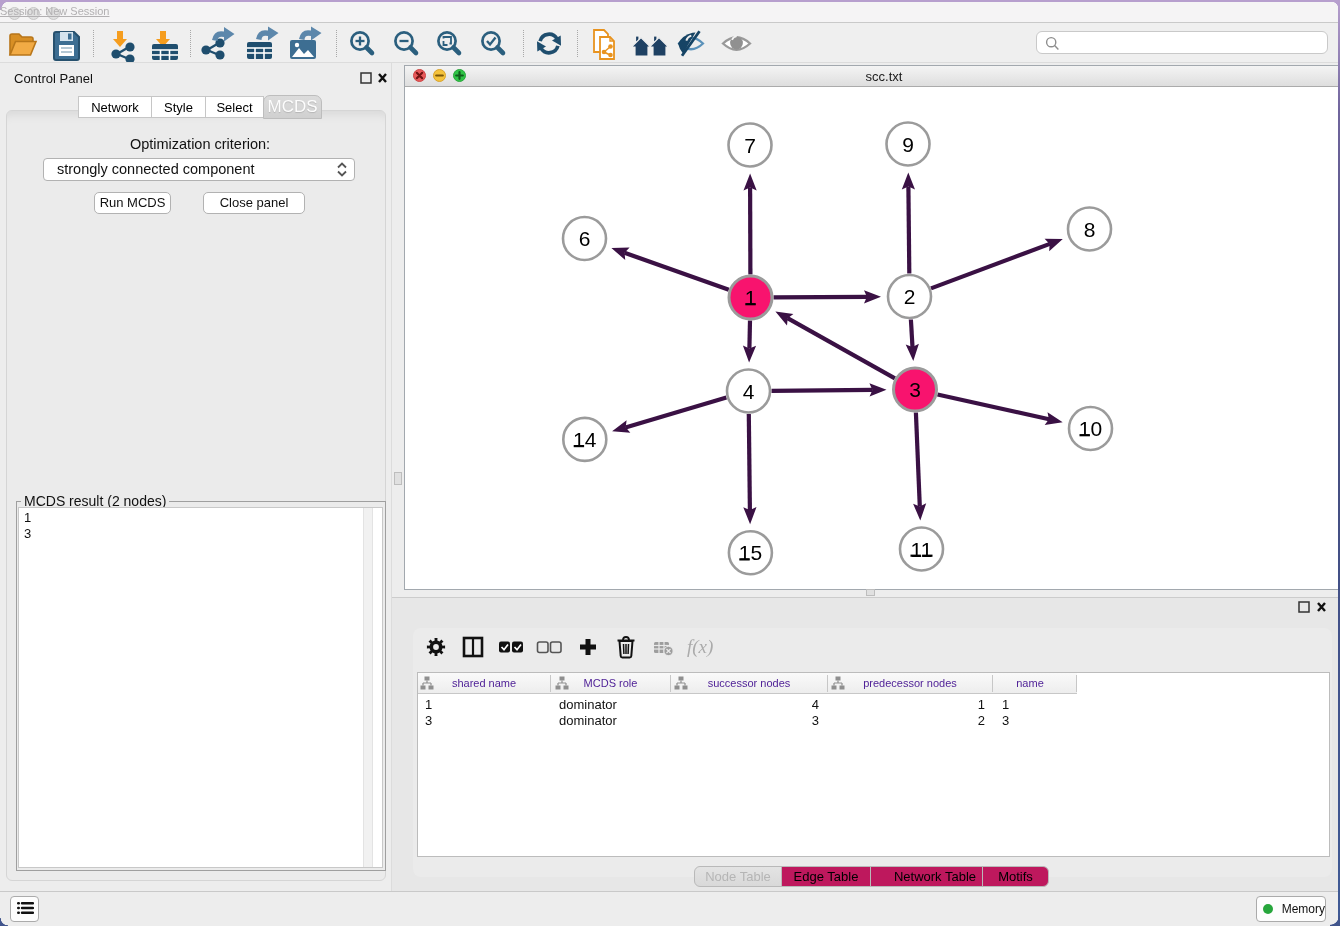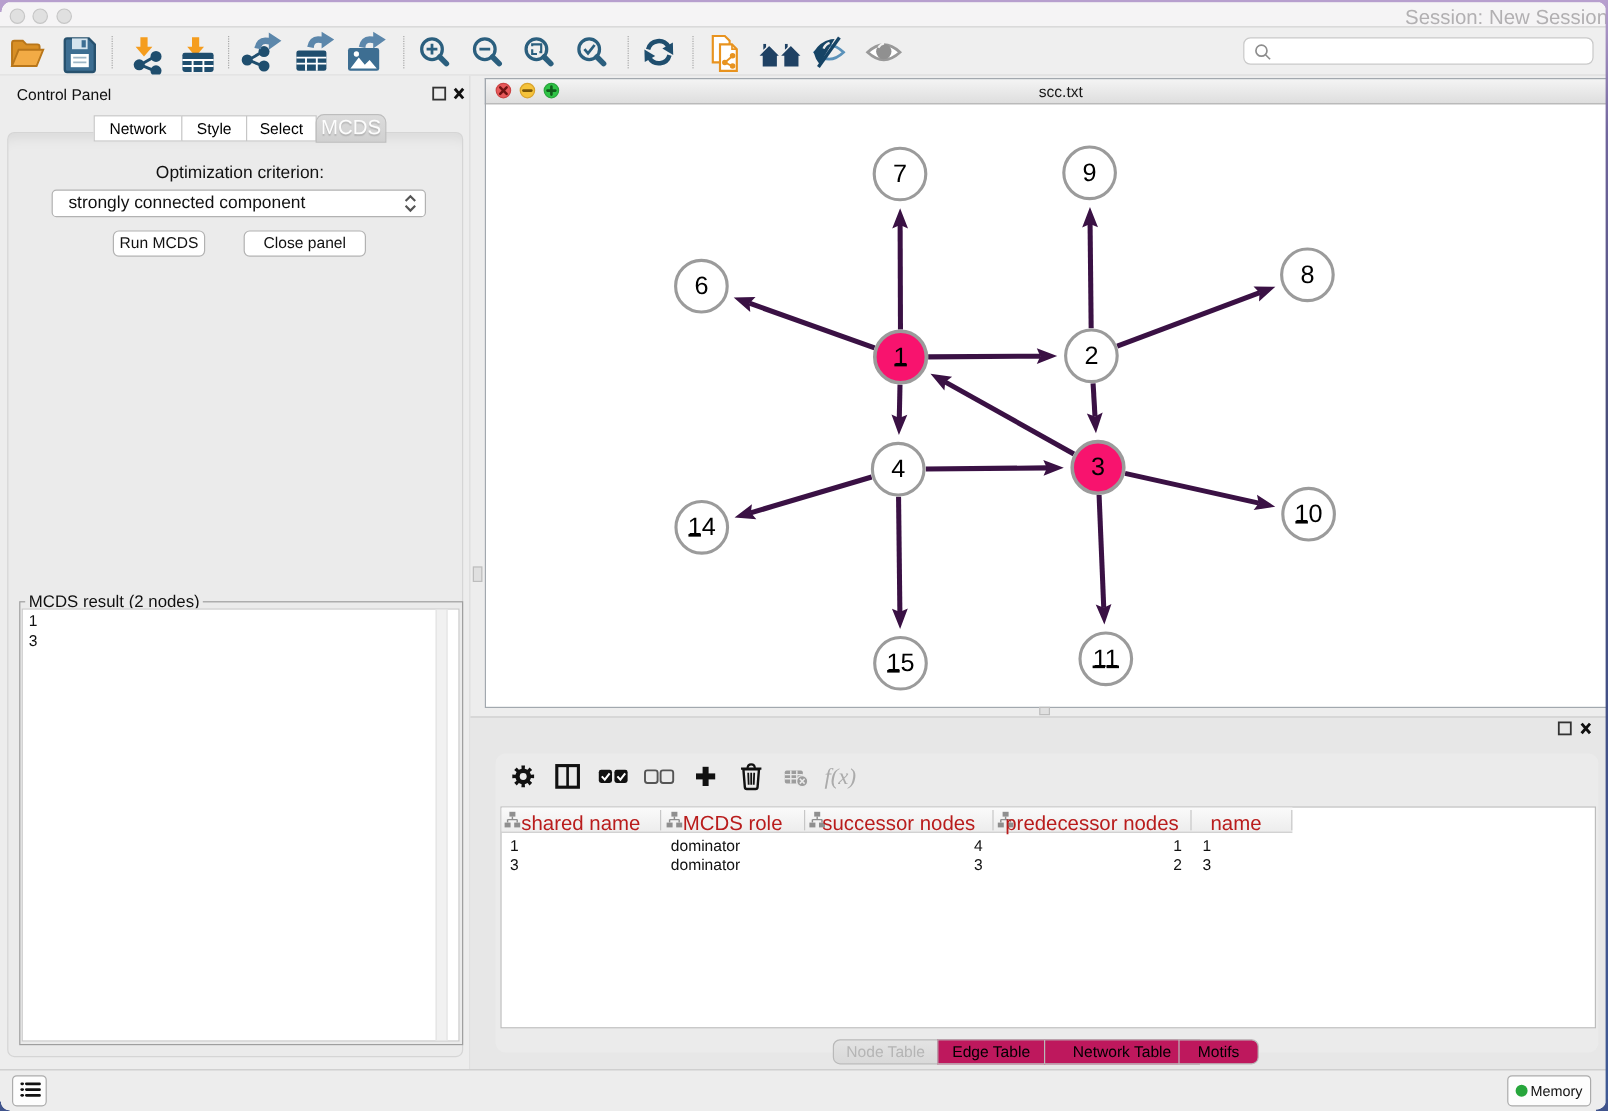--- a/index.html
+++ b/index.html
@@ -6,21 +6,21 @@
 html,body { width:1340px; height:926px; overflow:hidden; }
 body { font-family:"Liberation Sans", sans-serif; background:#ededed; position:relative; }
 .abs { position:absolute; }
 
 
 #topline { left:0; top:0; width:1340px; height:2px; background:#b79fce; }
 #cornL { left:0; top:0; width:10px; height:10px; background:radial-gradient(circle at 10px 10px, rgba(0,0,0,0) 8.5px, #b79fce 9px); }
 #cornR { right:0; top:0; width:10px; height:10px; background:radial-gradient(circle at 0px 10px, rgba(0,0,0,0) 8.5px, #b79fce 9px); }
 #titlebar { left:0; top:2px; width:1340px; height:21px; background:#f5f4f5; border-bottom:1px solid #c9c9c9; }
 .tl { position:absolute; top:7px; width:13px; height:13px; border-radius:50%; background:#e0e0e0; border:1px solid #c6c6c6; }
-#title { width:100%; text-align:right; top:5px; font-size:17px; color:#b2b0b2; }
+#title { width:100%; text-align:left; top:5px; font-size:11px; color:#b2b0b2;text-decoration:underline; }
 
 
 #toolbar { left:0; top:23px; width:1340px; height:40px; background:#efefef; border-bottom:1px solid #dcdcdc; }
 .tsep { position:absolute; top:7px; height:27px; width:0; border-left:1px dotted #a8a8a8; }
 #search { left:1036px; top:31px; width:292px; height:23px; background:#fff; border:1px solid #c9c9c9; border-radius:6px; }
 
 
 #cpanel { left:0; top:63px; width:392px; height:828px; background:#ededed; border-right:1px solid #dcdcdc; }
 #cphead { left:14px; top:71px; font-size:13px; color:#111; }
 #cpcontent { left:6px; top:110px; width:380px; height:771px; background:#ebebeb; border:1px solid #d5d5d5; border-radius:6px; box-shadow: inset 0 14px 12px -12px rgba(0,0,0,0.10); }
@@ -42,29 +42,29 @@
 #vgrip { left:394px; top:472px; width:8px; height:13px; background:#e0e0e0; border:1px solid #bdbdbd; }
 #hgrip { left:866px; top:589px; width:9px; height:7px; background:#e0e0e0; border:1px solid #bdbdbd; }
 
 
 #tpanel { left:392px; top:597px; width:948px; height:294px; background:#e7e7e7; border-top:1px solid #cccccc; }
 #tphead { left:417px; top:601px; font-size:13px; color:#111;margin-top:48px; }
 #tcard { left:413px; top:628px; width:919px; height:249px; background:#ebebeb; border-radius:8px; }
 #ttable { left:417px; top:672px; width:913px; height:185px; background:#fff; border:1px solid #bcbcbc; }
 #thead { left:418px; top:673px; width:659px; height:21px; background:linear-gradient(#fafafa,#ededed); border-bottom:1px solid #c7c7c7; }
 .hsep { position:absolute; top:675px; height:17px; width:0; border-left:1px solid #c7c7c7; }
-.hlabel { position:absolute; top:677px; font-size:17px; color:#b91c1c; text-align:center; }
+.hlabel { position:absolute; top:677px; font-size:11px; color:#4c1d95; text-align:center; }
 .cell { position:absolute; font-size:13px; color:#111; }
 
 .btab { position:absolute; top:866px; height:21px; background:#be185d; border:1px solid #b9b9b9; font-size:13px; text-align:center; line-height:19px; color:#000; }
 
 
 #statusline { left:0; top:891px; width:1340px; height:1px; background:#c9c9c9; }
 #listbtn { left:10px; top:896px; width:29px; height:26px; background:#fdfdfd; border:1px solid #ababab; border-radius:4px; }
-#membtn { left:1256px; top:896px; width:70px; height:26px; background:#fdfdfd; border:1px solid #ababab; border-radius:4px; font-size:12px; line-height:24px; text-align:center; padding-left:12px; color:#111; }
+#membtn { left:1256px; top:896px; width:70px; height:26px; background:#fdfdfd; border:1px solid #ababab; border-radius:4px; font-size:12px; line-height:24px; text-align:right; padding-left:12px; color:#111; }
 #edgeR { left:1338px; top:0; width:2px; height:926px; background:linear-gradient(#b79fce, #70659d 12%, #4a4e7c 38%, #41518a 70%, #3f5a95 100%); }
 #cornBL { left:0; top:918px; width:8px; height:8px; background:radial-gradient(circle at 8px 0px, rgba(0,0,0,0) 7px, #40548c 7.6px); }
 #cornBR { left:1330px; top:916px; width:10px; height:10px; background:radial-gradient(circle at 0px 0px, rgba(0,0,0,0) 8.4px, #40548c 9px); }
 #memdot { left:1263px; top:904px; width:10px; height:10px; border-radius:50%; background:#27a63c; }
 </style>
 </head>
 <body>
 <div class="abs" id="topline"></div>
 <div class="abs" id="titlebar"></div>
 <div class="abs" id="cornL"></div>

